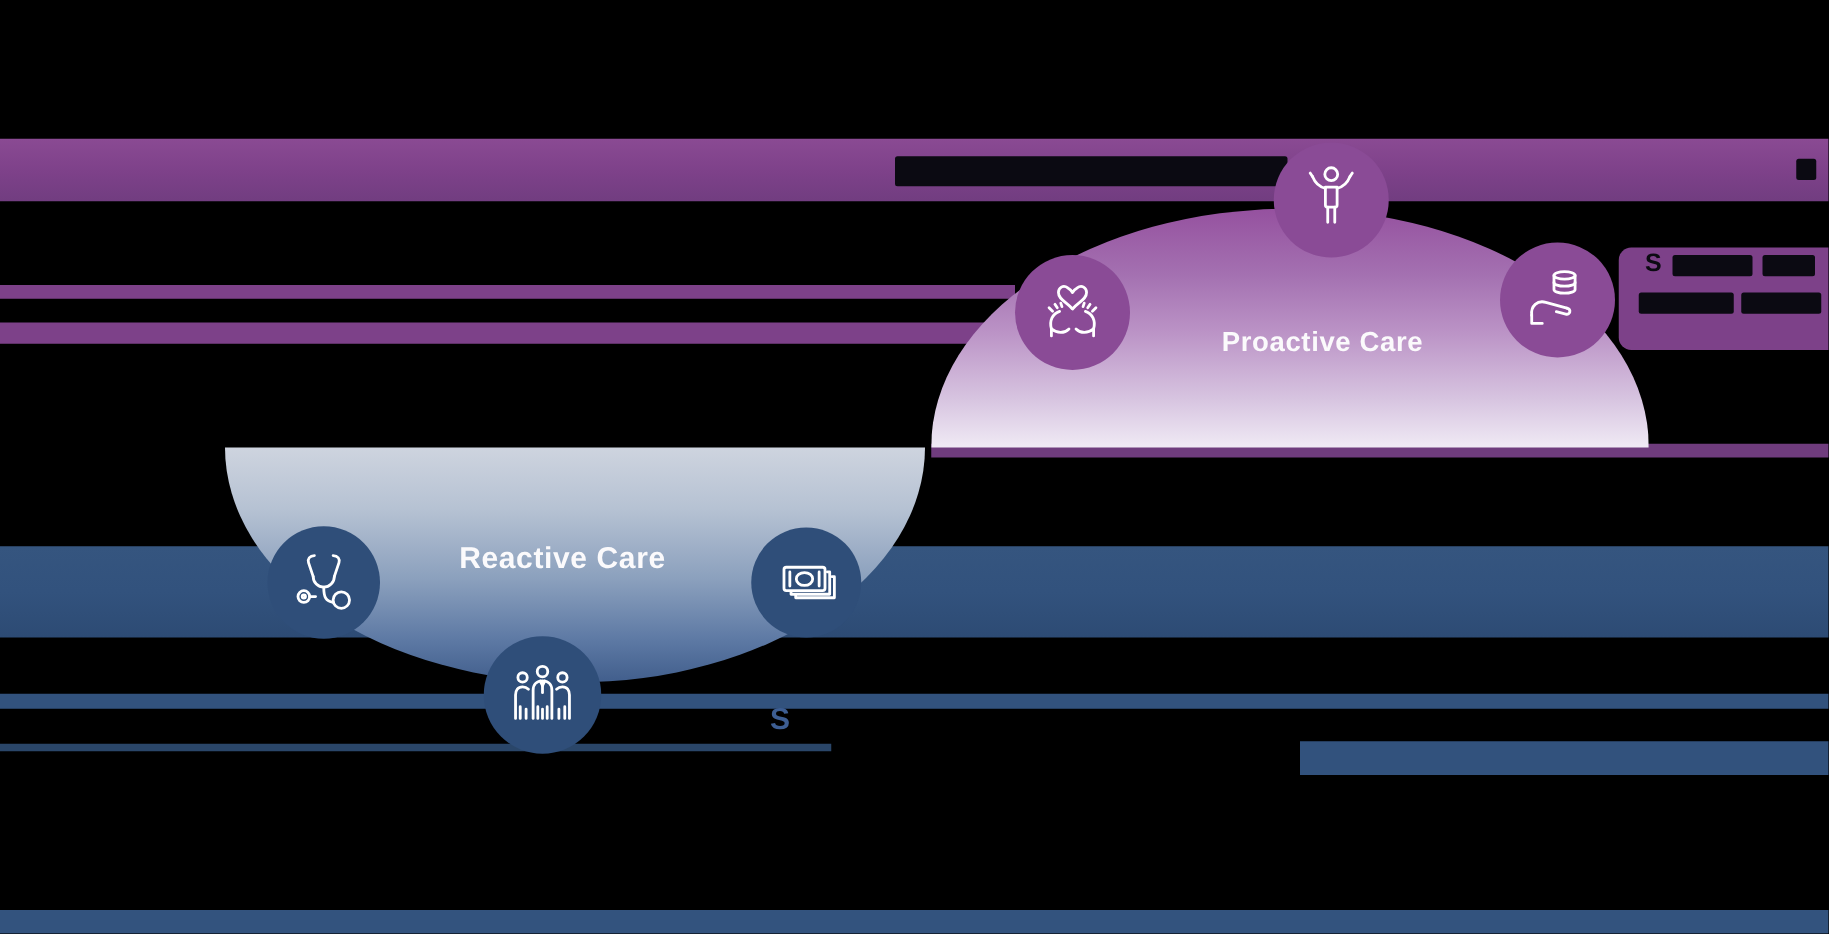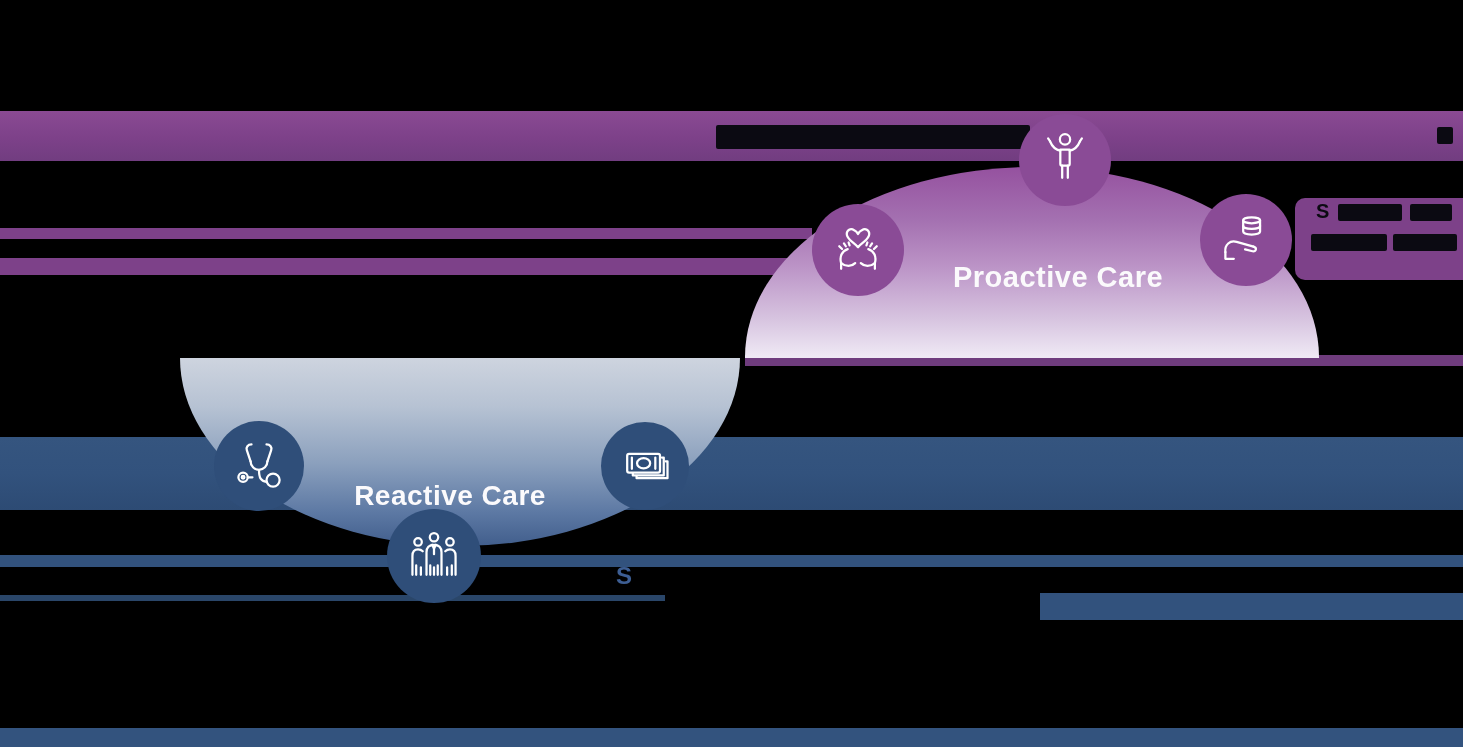--- a/index.html
+++ b/index.html
@@ -46,22 +46,22 @@
   .c-steth{left:214px;top:421px;width:90px;height:90px;}
   .c-team{left:387px;top:509px;width:94px;height:94px;}
   .c-cash{left:601px;top:422px;width:88px;height:88px;}
   .c-hearthands{left:812px;top:204px;width:92px;height:92px;}
   .c-person{left:1019px;top:114px;width:92px;height:92px;}
   .c-coins{left:1200px;top:194px;width:92px;height:92px;}
   .circle svg{width:60px;height:60px;}
   .circle svg *{fill:none;stroke:#fff;stroke-width:2.4;stroke-linecap:round;stroke-linejoin:round;}
   
   .label{position:absolute;text-align:center;font-weight:700;color:#fbfafc;z-index:6;}
-  .label-proactive{left:898px;top:261px;width:320px;font-size:29px;letter-spacing:.5px;}
-  .label-reactive{left:290px;top:433px;width:320px;font-size:28px;letter-spacing:.5px;margin-top:47px;}
+  .label-proactive{left:898px;top:261px;width:320px;font-size:22px;letter-spacing:.5px;}
+  .label-reactive{left:290px;top:433px;width:320px;font-size:24px;letter-spacing:.5px;}
   .frag-blue-s{position:absolute;left:616px;top:562px;font-size:24px;font-weight:700;color:#3d5e93;z-index:6;}
 </style>
 </head>
 <body>
 
 <div class="stage">
 
   <div class="abs band-purple-1"></div>
   <div class="abs line-purple-a"></div>
   <div class="abs band-purple-2"></div>

